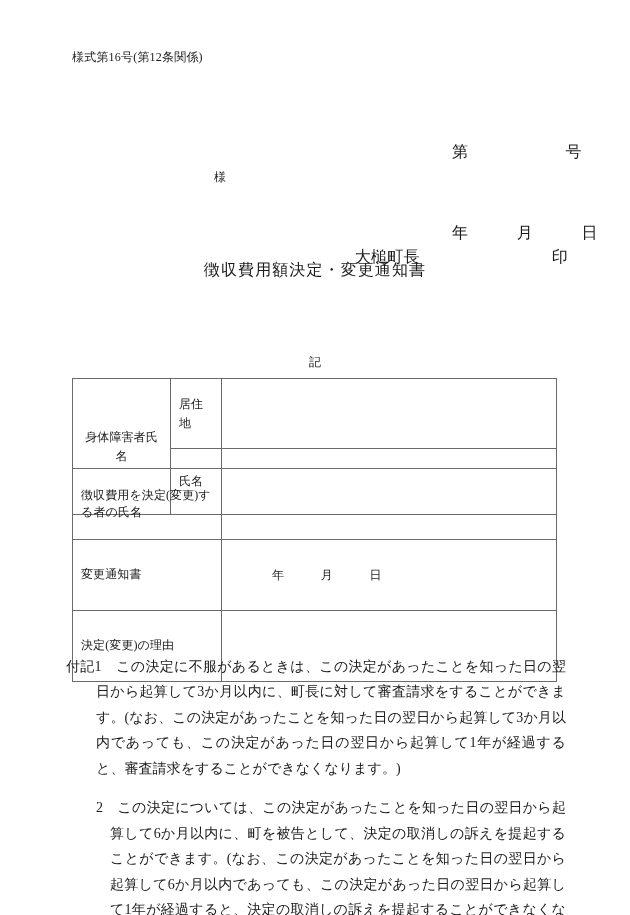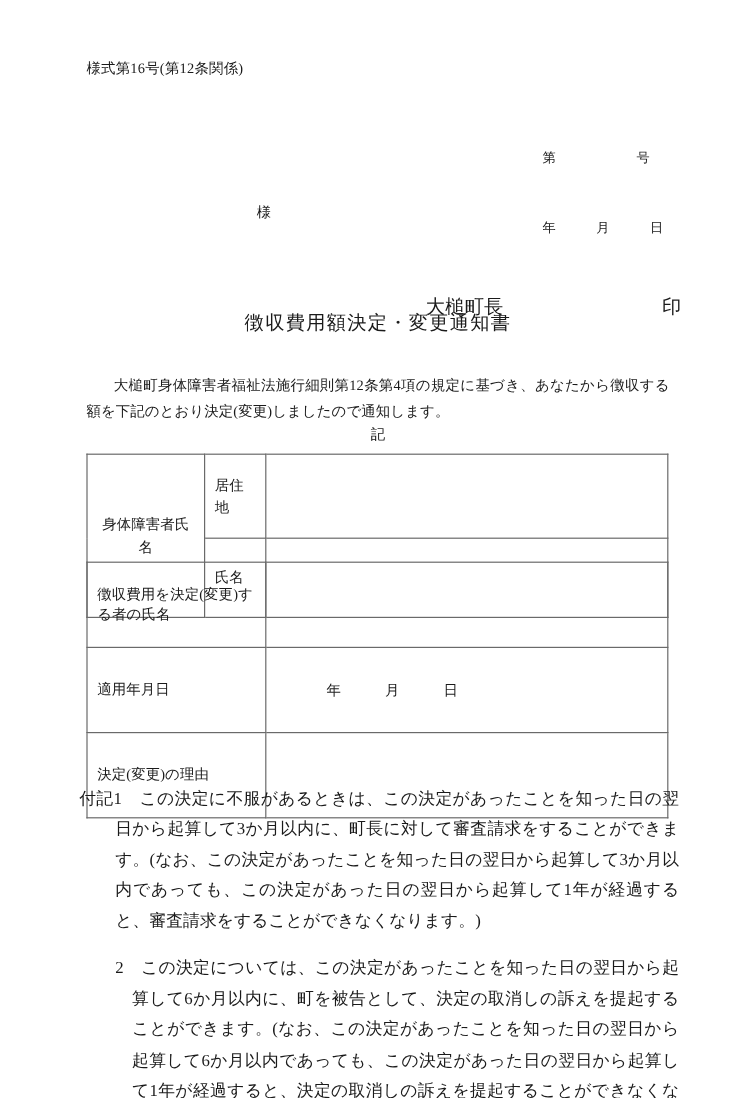--- a/index.html
+++ b/index.html
@@ -35,21 +35,21 @@
     left: 72px;
     top: 48px;
     font-size: 12px;
     letter-spacing: 0.2px;
     text-align: right;
   }
 
   .doc-number-block {
     left: 452px;
     top: 90px;
-    font-size: 11px;
+    font-size: 16px;
   }
   .doc-number-block .line {
     display: block;
     white-space: pre;
     letter-spacing: 0.2px;
   }
   .doc-number-block .line + .line { margin-top: 7px; }
 
   .addressee {
     left: 214px;
@@ -179,21 +179,20 @@
   </div>
 
   <div class="abs addressee">様</div>
 
   <div class="abs issuer-block">
     <span>大槌町長</span><span style="display:inline-block;width:132px"></span><span>印</span>
   </div>
 
   <div class="abs doc-title">徴収費用額決定・変更通知書</div>
 
-  <p class="body-paragraph">大槌町身体障害者福祉法施行細則第12条第4項の規定に基づき、あなたから徴収する額を下記のとおり決定(変更)しましたので通知します。</p>
 
   <div class="abs ki-mark">記</div>
 
   <table class="form-table" id="table-person">
     <colgroup>
       <col style="width:98px">
       <col style="width:51px">
       <col style="width:335px">
     </colgroup>
     <tbody>
@@ -214,21 +213,21 @@
       <col style="width:149px">
       <col style="width:335px">
     </colgroup>
     <tbody>
       <tr>
         <td class="label-cell">徴収費用を決定(変更)す
 る者の氏名</td>
         <td class="value-cell"></td>
       </tr>
       <tr>
-        <td class="label-cell">適用年月日</td>
+        <td class="label-cell">変更通知書</td>
         <td class="value-cell">
           <span class="date-fields">年　　　月　　　日</span>
         </td>
       </tr>
       <tr>
         <td class="label-cell">決定(変更)の理由</td>
         <td class="value-cell"></td>
       </tr>
     </tbody>
   </table>

